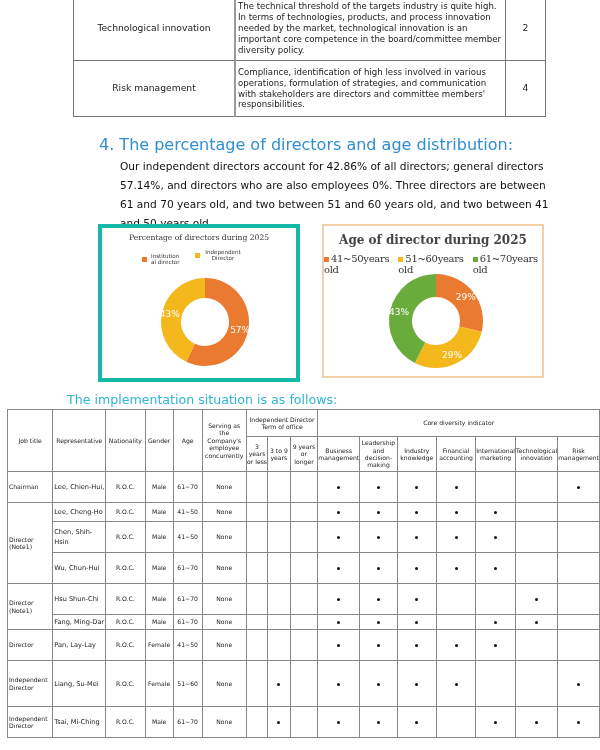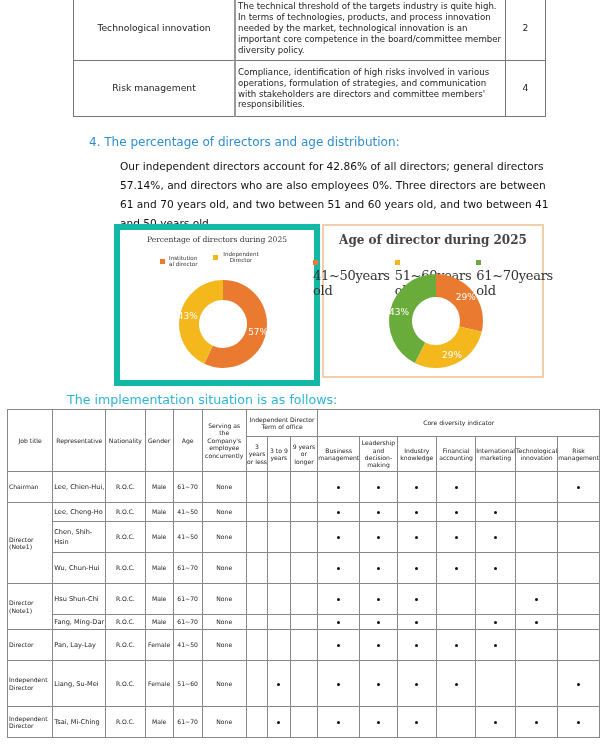--- a/index.html
+++ b/index.html
@@ -5,30 +5,30 @@
   html, body { margin:0; padding:0; background:#fff; }
   body { width:600px; height:750px; position:relative; overflow:hidden; font-family:"DejaVu Sans", sans-serif; color:#222; }
   .abs { position:absolute; }
   table { border-collapse:collapse; }
   
   #top-table { position:absolute; left:73px; top:-4px; width:473px; font-size:8.6px; line-height:10.9px; }
   #top-table td { border:1px solid #777; vertical-align:middle; }
   #top-table td.c1 { width:158px; text-align:center; font-size:9.2px; }
   #top-table td.c2 { width:265px; padding:0 2px; border-left:2px solid #999; }
   #top-table td.c3 { text-align:center; font-size:9.2px; }
-  #section-heading { left:89px; top:135px; font-size:12px; color:#2f8fd0; }
+  #section-heading { left:99px; top:135px; font-size:16px; color:#2f8fd0; }
   #paragraph { left:120px; top:157px; width:440px; font-size:10.6px; line-height:19px; color:#111; }
   .chart-box { position:absolute; background:#fff; }
-  #chart1 { left:114px; top:224px; width:194px; height:150px; border:6px solid #14b8a6; }
+  #chart1 { left:98px; top:224px; width:194px; height:150px; border:4px solid #14b8a6; }
   #chart2 { left:322px; top:224px; width:218px; height:150px; border:2px solid #f2cfa8; }
   .chart-title1 { position:absolute; left:0; right:0; top:5px; text-align:center; font-family:"DejaVu Serif", serif; font-size:7.6px; color:#333; }
   .chart-title2 { position:absolute; left:0; right:0; top:7px; text-align:center; font-family:"DejaVu Serif", serif; font-size:12px; font-weight:bold; color:#444; }
   .legend { position:absolute; display:flex; align-items:center; font-size:5.6px; line-height:6.2px; color:#333; }
   .legend-swatch { display:inline-block; width:5px; height:5px; margin-right:4px; }
-  .legend2 { position:absolute; left:0; right:0; top:27px; display:flex; justify-content:center; gap:5px; font-family:"DejaVu Serif", serif; font-size:13px; color:#333; letter-spacing:-0.3px; }
+  .legend2 { position:absolute; left:0; right:0; top:27px; display:flex; justify-content:center; gap:5px; font-family:"DejaVu Serif", serif; font-size:10px; color:#333; letter-spacing:-0.3px; }
   .legend2 span.sw { display:inline-block; width:5px; height:5px; margin-right:2px; }
   svg text { font-family:"DejaVu Sans", sans-serif; }
   #impl-heading { left:67px; top:392px; font-size:12.6px; color:#2fb4d6; }
   #main-table { position:absolute; left:7px; top:409px; font-size:6.1px; line-height:7.4px; table-layout:fixed; }
   #main-table td, #main-table th { border:1px solid #888; text-align:center; vertical-align:middle; padding:0; font-weight:normal; overflow:hidden; }
   #main-table td.left { text-align:left; padding-left:1px; }
   #main-table td.rep { text-align:left; padding-left:1px; font-size:6.6px; line-height:10px; }
   .dot { display:inline-block; width:3px; height:3px; border-radius:50%; background:#111; }
 </style>
 </head>
@@ -36,21 +36,21 @@
 
 <table id="top-table">
   <tbody>
     <tr style="height:64px">
       <td class="c1">Technological innovation</td>
       <td class="c2">The technical threshold of the targets industry is quite high. In terms of technologies, products, and process innovation needed by the market, technological innovation is an important core competence in the board/committee member diversity policy.</td>
       <td class="c3">2</td>
     </tr>
     <tr style="height:56px">
       <td class="c1">Risk management</td>
-      <td class="c2">Compliance, identification of high risks involved in various operations, formulation of strategies, and communication with stakeholders are directors and committee members' responsibilities.</td>
+      <td class="c2">Compliance, identification of high less involved in various operations, formulation of strategies, and communication with stakeholders are directors and committee members' responsibilities.</td>
       <td class="c3">4</td>
     </tr>
   </tbody>
 </table>
 
 <div id="section-heading" class="abs">4. The percentage of directors and age distribution:</div>
 <div id="paragraph" class="abs">Our independent directors account for 42.86% of all directors; general directors 57.14%, and directors who are also employees 0%. Three directors are between 61 and 70 years old, and two between 51 and 60 years old, and two between 41 and 50 years old.</div>
 
 <div id="chart1" class="chart-box">
   <div class="chart-title1">Percentage of directors during 2025</div>

